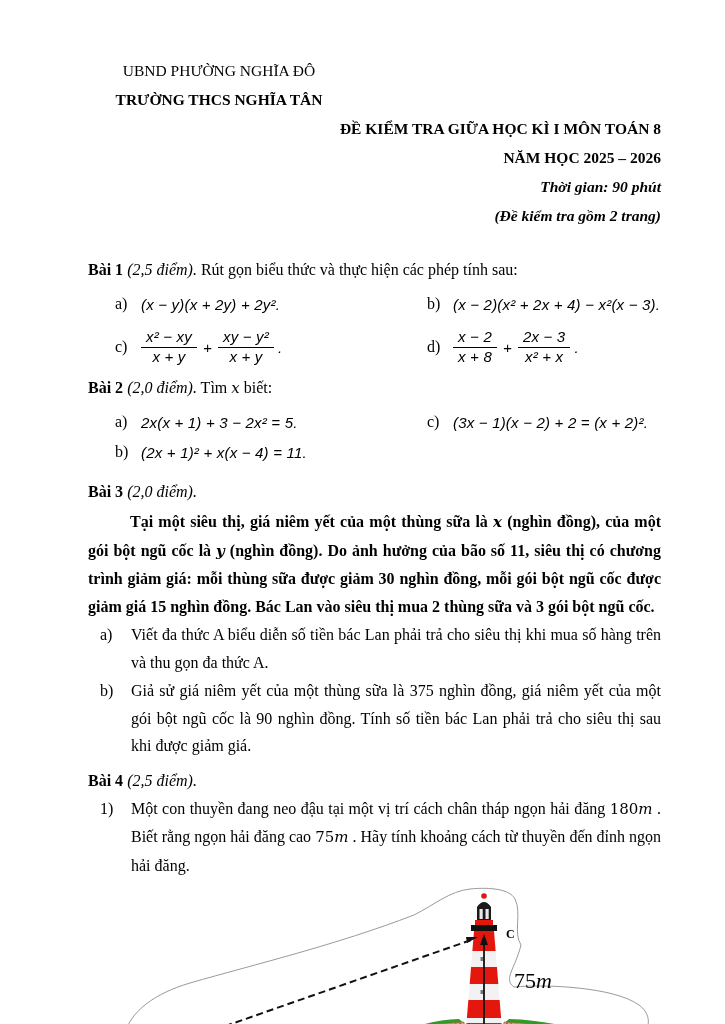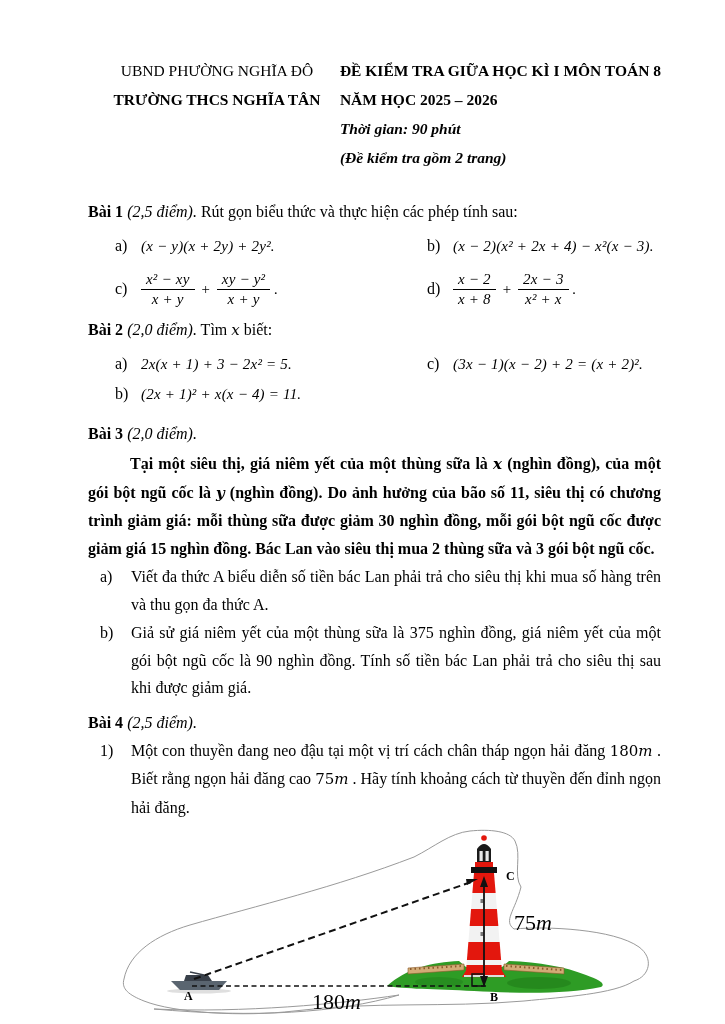--- a/index.html
+++ b/index.html
@@ -7,33 +7,33 @@
     width:725px; height:1024px;
     font-family:"Liberation Serif", serif;
     color:#000;
     position:relative;
     overflow:hidden;
   }
   .page { width:725px; height:1024px; position:relative; }
   .content { padding:56px 64px 0 88px; }
 
   
-  .header { display:flex; }
+  .header { display:flex;flex-direction:column; }
   .header-left { width:250px; text-align:center; margin-left:6px; }
-  .header-right { flex:1; text-align:left; }
+  .header-right { flex:1; text-align:right; }
   .hline { font-size:15.5px; line-height:29px; white-space:nowrap; }
   .b { font-weight:bold; }
   .bi { font-weight:bold; font-style:italic; }
 
   
   .sec-title { font-size:16px; line-height:26px; margin-top:0; }
   .sec-title .pts { font-style:italic; font-weight:normal; }
 
   
-  .math { font-family:Liberation Serif, serif; font-style:italic; font-size:15px; letter-spacing:.2px; }
+  .math { font-family:Liberation Sans, sans-serif; font-style:italic; font-size:15px; letter-spacing:.2px; }
   .mvar { font-family:"DejaVu Serif", serif; font-style:italic; font-size:15px; }
   .mnum { font-family:"DejaVu Serif", serif; font-size:15px; }
   .frac { display:inline-block; text-align:center; line-height:1.25; vertical-align:middle; }
   .frac .num, .frac .den { display:block; padding:0 5px; }
   .frac .den { border-top:1.2px solid #000; }
 
   
   .row2 { display:grid; grid-template-columns:312px 1fr; }
   .exp-item { display:flex; align-items:center; padding-left:27px; font-size:16px; }
   .exp-item .lbl { width:26px; flex:0 0 auto; }

